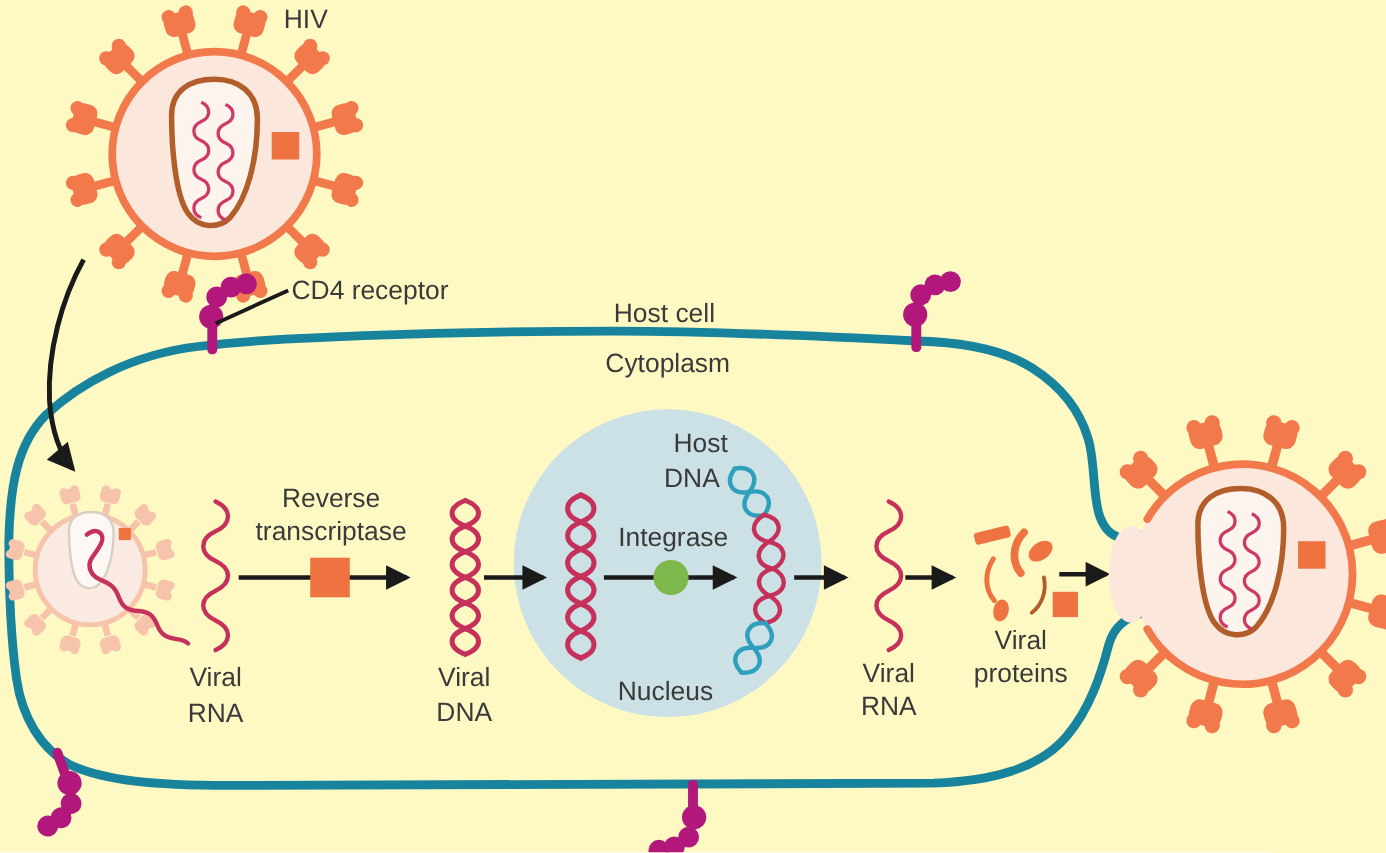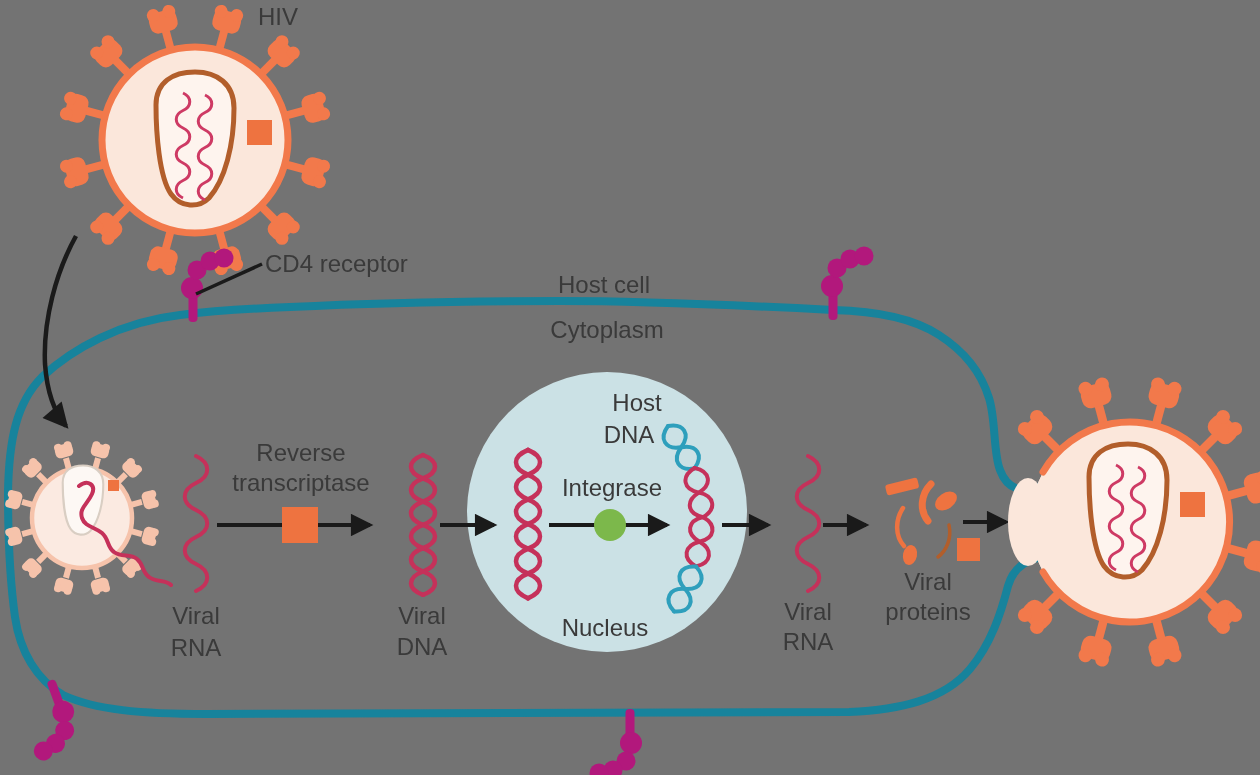--- a/index.html
+++ b/index.html
@@ -1,16 +1,16 @@
 <!DOCTYPE html>
 <html><head>
 <meta charset="utf-8">
 <style>
   html,body{margin:0;padding:0;background:#ffffff;}
-  .stage{position:relative;width:1260px;height:775px;background:#737373;overflow:hidden;}
+  .stage{position:relative;width:1260px;height:775px;background:#fef9c3;overflow:hidden;}
   svg{display:block;}
   text{font-family:"Liberation Sans", sans-serif;fill:#3A3A3A;font-size:24px;}
 </style>
 </head>
 <body>
 
 <div class="stage">
 <svg width="1260" height="775" viewBox="0 0 1260 775" xmlns="http://www.w3.org/2000/svg">
 
   <defs>

